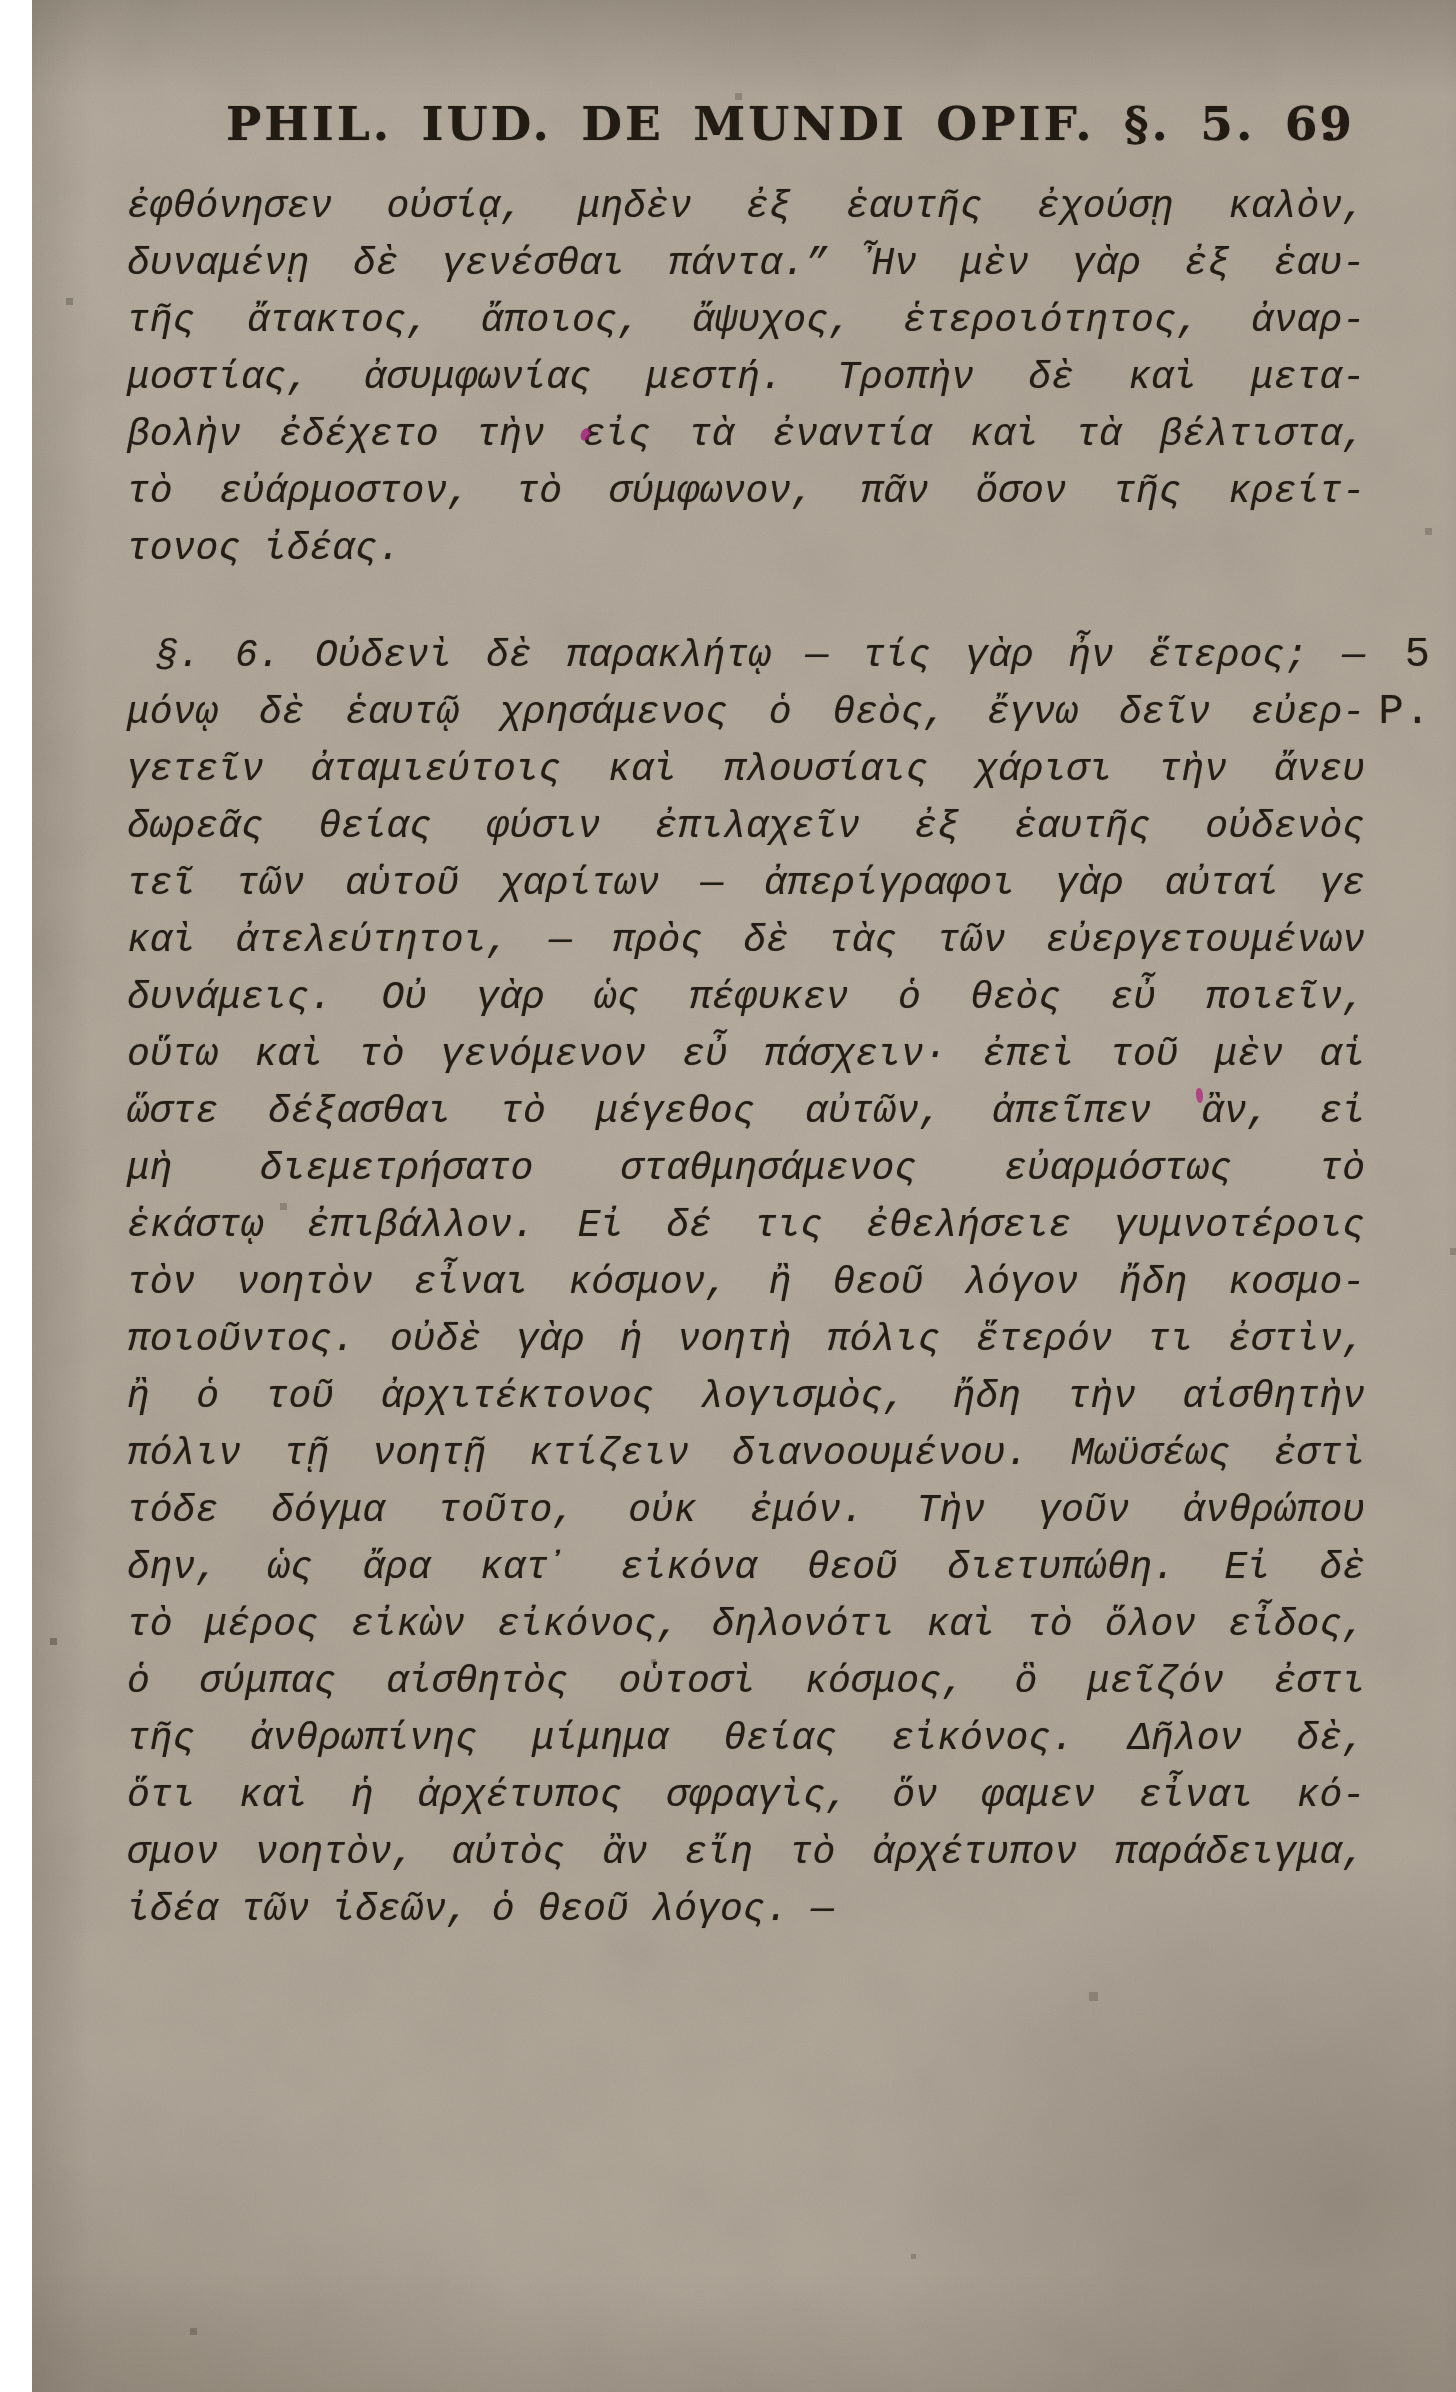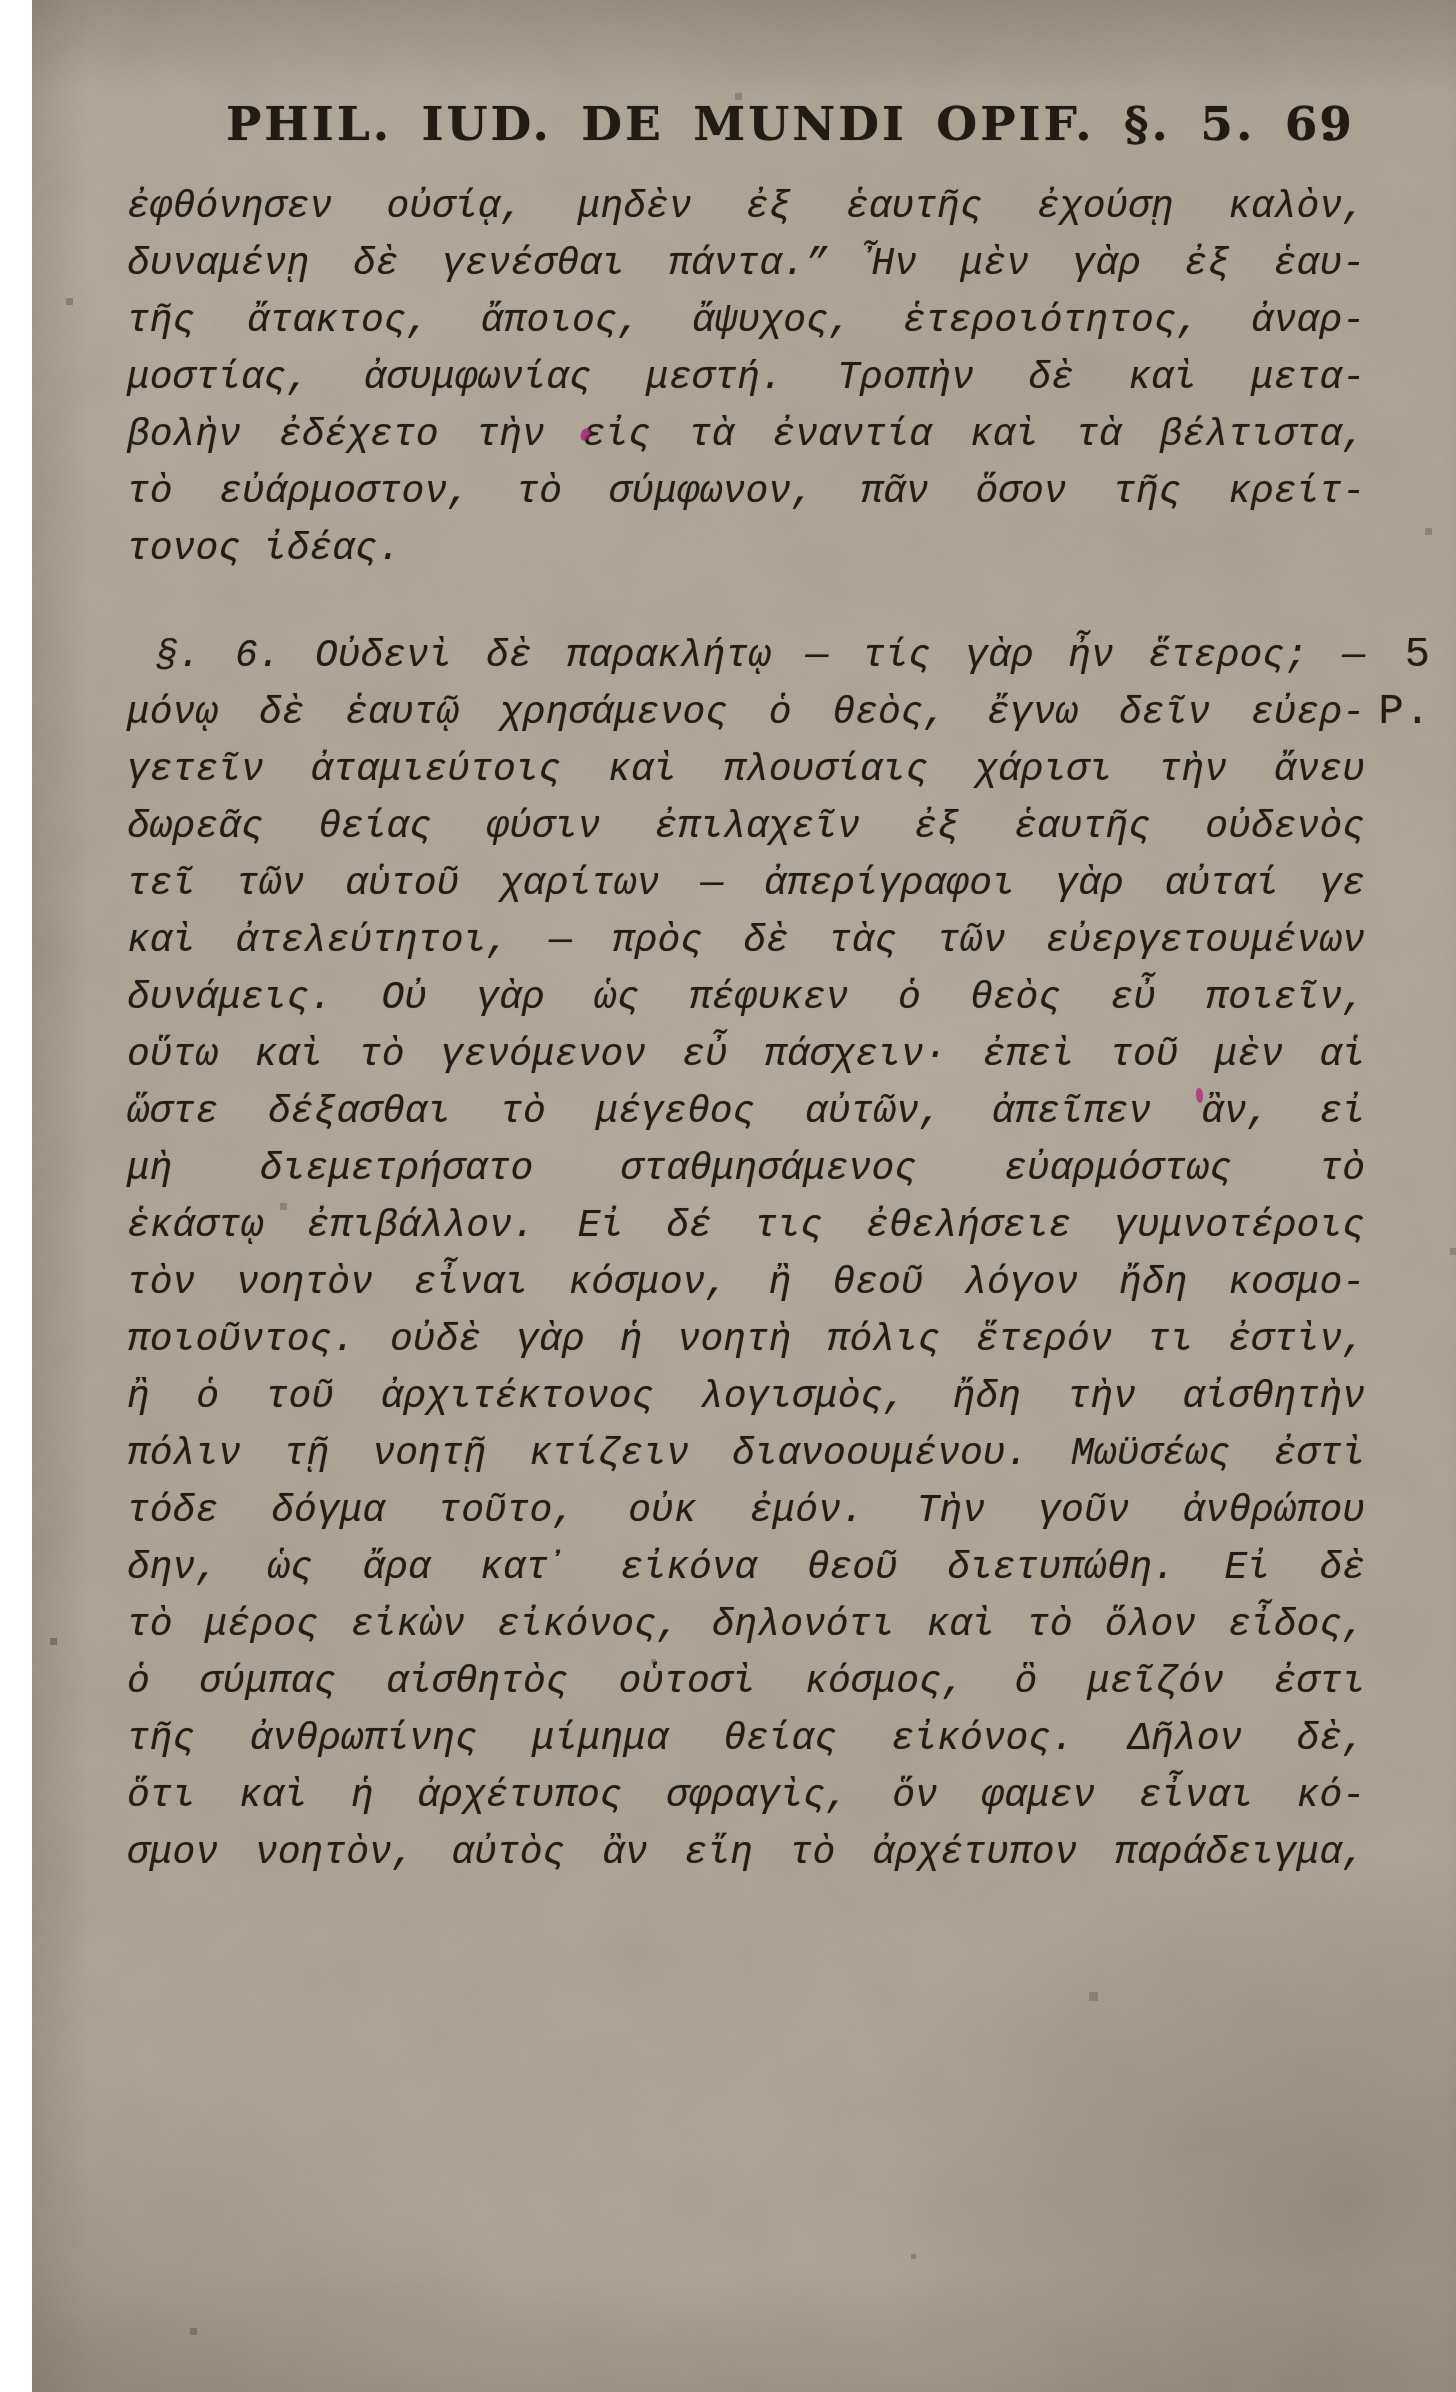--- a/index.html
+++ b/index.html
@@ -220,19 +220,22 @@
         </div>
         <div class="line">
           <span class="line-text">τῆς ἀνθρωπίνης μίμημα θείας εἰκόνος. Δῆλον δὲ,</span>
         </div>
         <div class="line">
           <span class="line-text">ὅτι καὶ ἡ ἀρχέτυπος σφραγὶς, ὅν φαμεν εἶναι κό-</span>
         </div>
         <div class="line">
           <span class="line-text">σμον νοητὸν, αὐτὸς ἂν εἴη τὸ ἀρχέτυπον παράδειγμα,</span>
         </div>
+        <div class="line no-just">
+          <span class="line-text">ἰδέα τῶν ἰδεῶν, ὁ θεοῦ λόγος. —</span>
+        </div>
       </div>
     </main>
 
   <div class="fleck fleck-1"></div>
   <div class="fleck fleck-2"></div>
   <div class="specks"></div>
 </div>
 
 </body></html>

